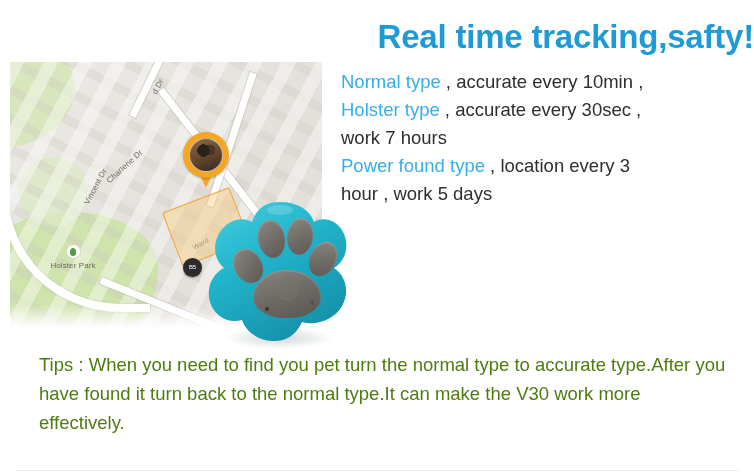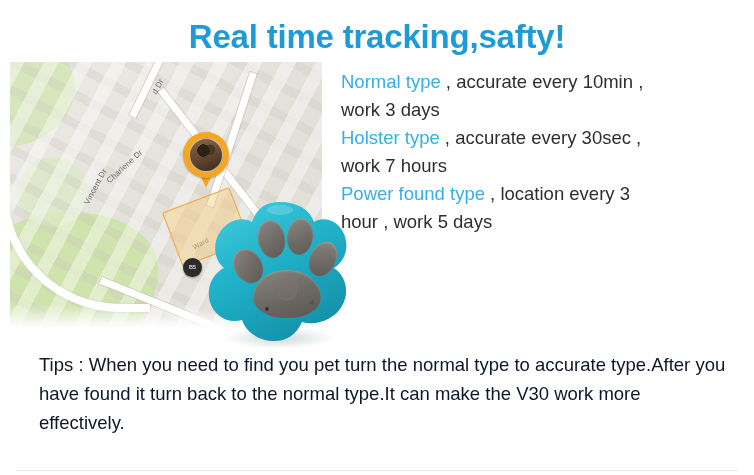--- a/index.html
+++ b/index.html
@@ -18,21 +18,21 @@
     height: 475px;
     background: #ffffff;
   }
 
   
   .title {
     position: absolute;
     left: 0;
     top: 18px;
     width: 754px;
-    text-align: center;
+    text-align: right;
     font-size: 33px;
     font-weight: bold;
     color: #1E9AD6;
     letter-spacing: -0.2px;
     white-space: nowrap;
   }
 
   
   .map {
     position: absolute;
@@ -322,21 +322,21 @@
   .hl { color: #35AEE9; text-align: right; }
 
   
   .tips {
     position: absolute;
     left: 39px;
     top: 350px;
     width: 690px;
     font-size: 18.5px;
     line-height: 29px;
-    color: #0f172a;
+    color: #4d7c0f;
   }
 
   .bottom-rule {
     position: absolute;
     left: 16px;
     right: 16px;
     bottom: 4px;
     height: 1px;
     background: #ececec;
   }
@@ -369,20 +369,24 @@
     <div class="parcel"></div>
 
     <div class="pet-pin">
       <div class="pet-pin-tail"></div>
       <div class="pet-pin-body"></div>
       <div class="pet-photo"></div>
     </div>
 
     <div class="badge-dot">B5</div>
 
+    <div class="park">
+      <div class="park-pin"></div>
+      <div class="park-label">Holster Park</div>
+    </div>
 
     <div class="map-fade"></div>
   </div>
 
   <div class="device-wrap">
     <div class="device-shadow"></div>
     <svg class="paw" viewBox="0 0 148 148">
       <defs>
         <linearGradient id="cyan" x1="0" y1="0" x2="0.55" y2="1">
           <stop offset="0%" stop-color="#49CFE0"></stop>
@@ -411,21 +415,20 @@
     <div class="pad pad-3"></div>
     <div class="pad-main">
       <span class="dev-mark">4</span>
     </div>
   </div>
 
   <div class="specs">
     <p>
       <span class="hl">Normal type</span><span> , accurate every 10min ,</span>
     </p>
-    <p>work 3 days</p>
     <p>
       <span class="hl">Holster type</span><span> , accurate every 30sec ,</span>
     </p>
     <p>work 7 hours</p>
     <p>
       <span class="hl">Power found type</span><span> , location every 3</span>
     </p>
     <p>hour , work 5 days</p>
   </div>
 

